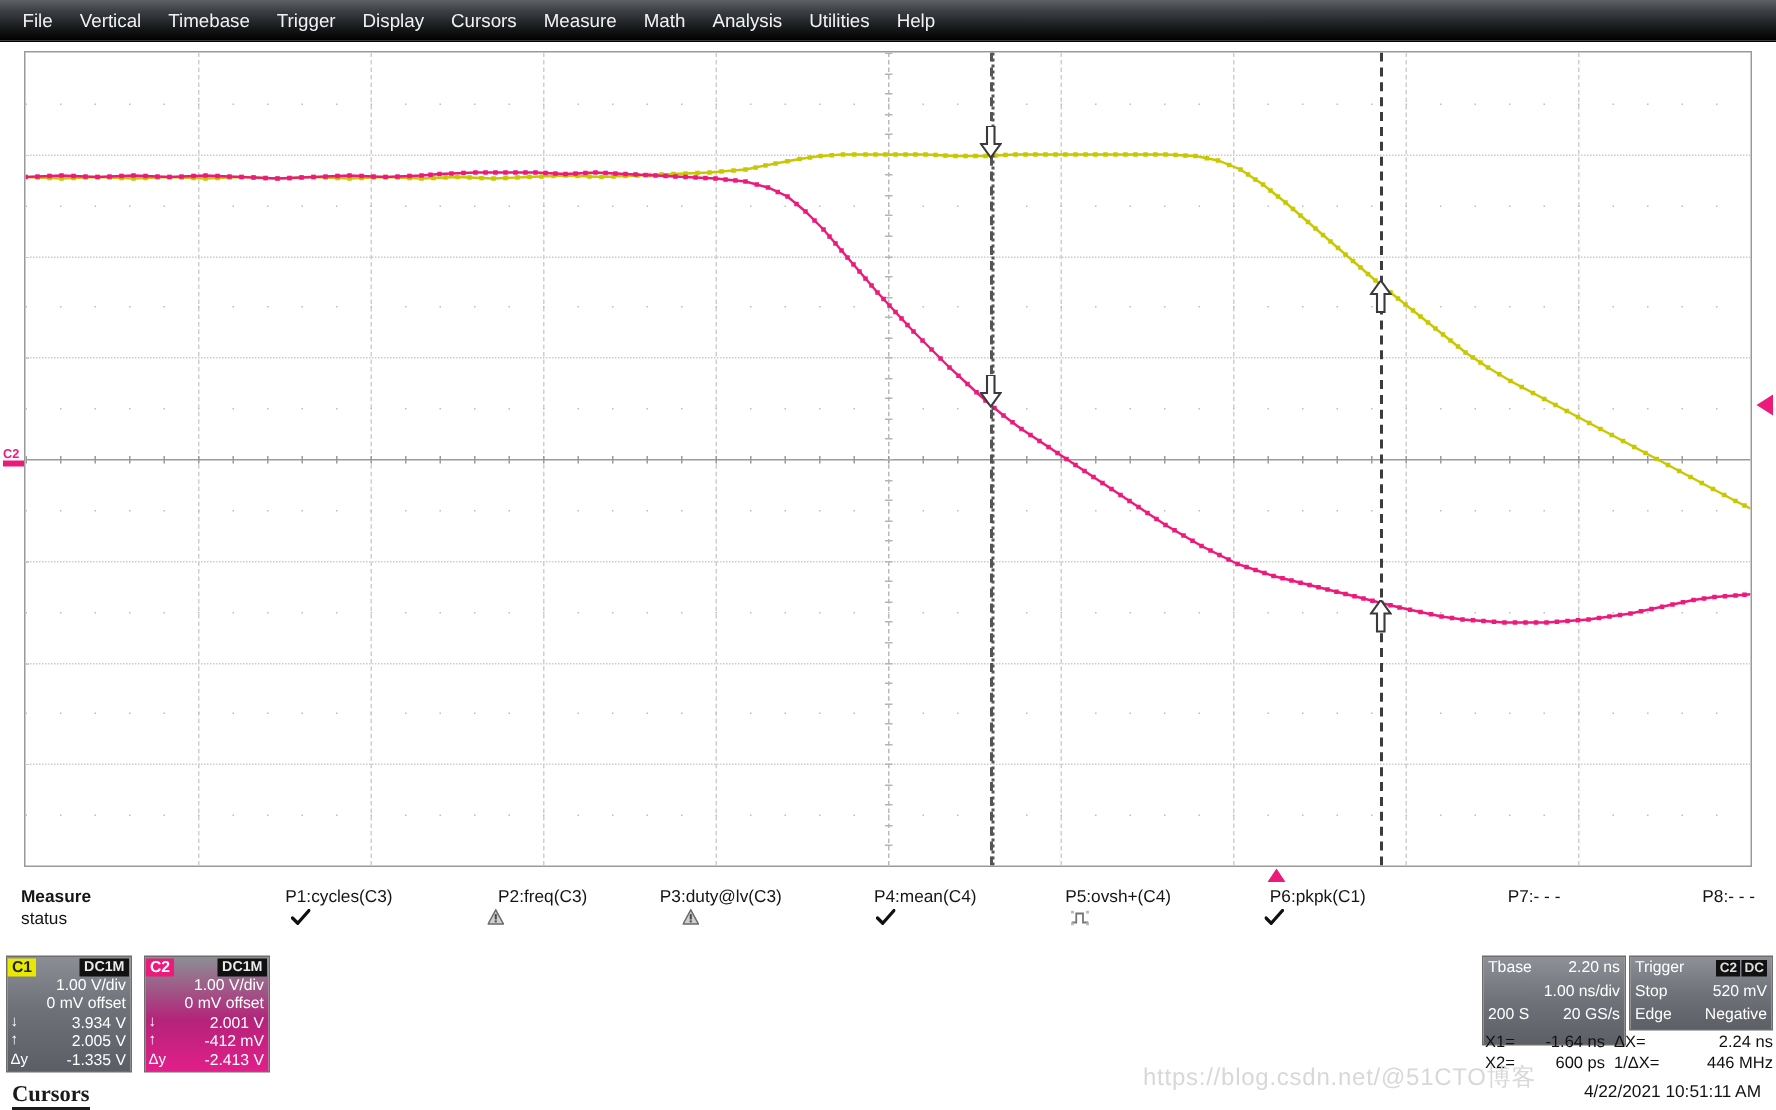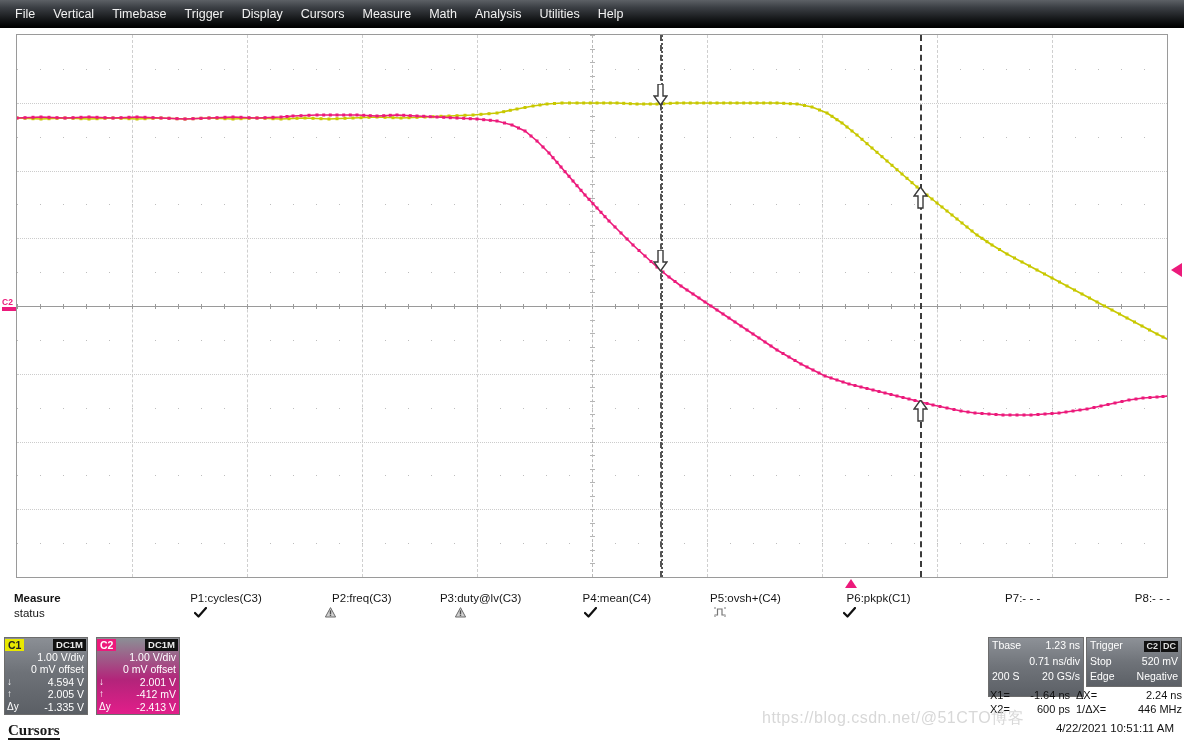--- a/index.html
+++ b/index.html
@@ -1139,21 +1139,21 @@
 
 <div class="chbox" id="ch1">
   <div class="chtop">
     <span class="chtag">C1</span>
     <span class="chcoupling">DC1M</span>
   </div>
   <div class="chline">1.00 V/div</div>
   <div class="chline">0 mV offset</div>
   <div class="chline lft">
     <span class="sym">↓</span>
-    <span>4.594 V</span>
+    <span>3.934 V</span>
   </div>
   <div class="chline lft">
     <span class="sym">↑</span>
     <span>2.005 V</span>
   </div>
   <div class="chline lft">
     <span class="sym">Δy</span>
     <span>-1.335 V</span>
   </div>
 </div>
@@ -1175,24 +1175,24 @@
   </div>
   <div class="chline lft">
     <span class="sym">Δy</span>
     <span>-2.413 V</span>
   </div>
 </div>
 
 <div id="tb-box">
   <div class="bx-row">
     <span>Tbase</span>
-    <span>1.23 ns</span>
+    <span>2.20 ns</span>
   </div>
   <div class="bx-row r">
-    <span>0.71 ns/div</span>
+    <span>1.00 ns/div</span>
   </div>
   <div class="bx-row">
     <span>200 S</span>
     <span>20 GS/s</span>
   </div>
 </div>
 
 <div id="trig-box">
   <div class="bx-row">
     <span>Trigger</span>

